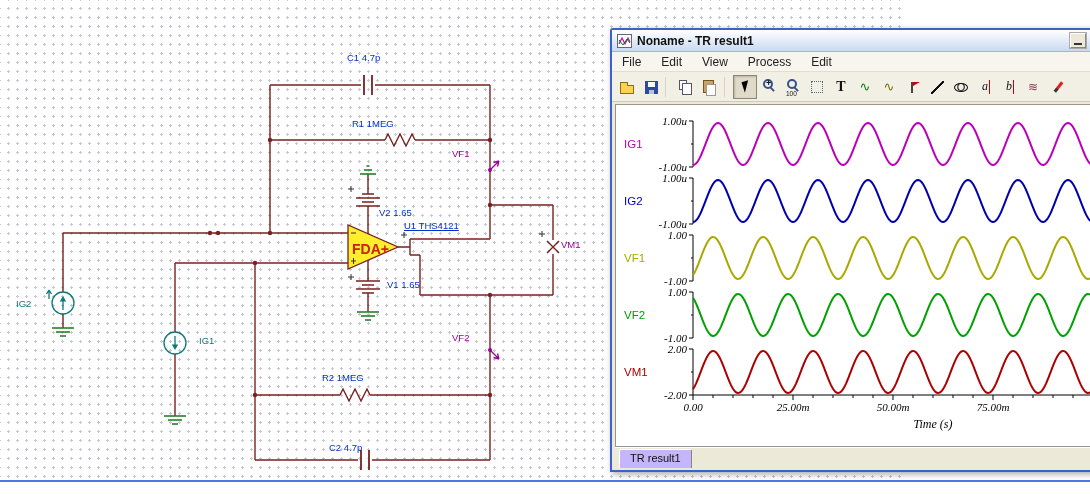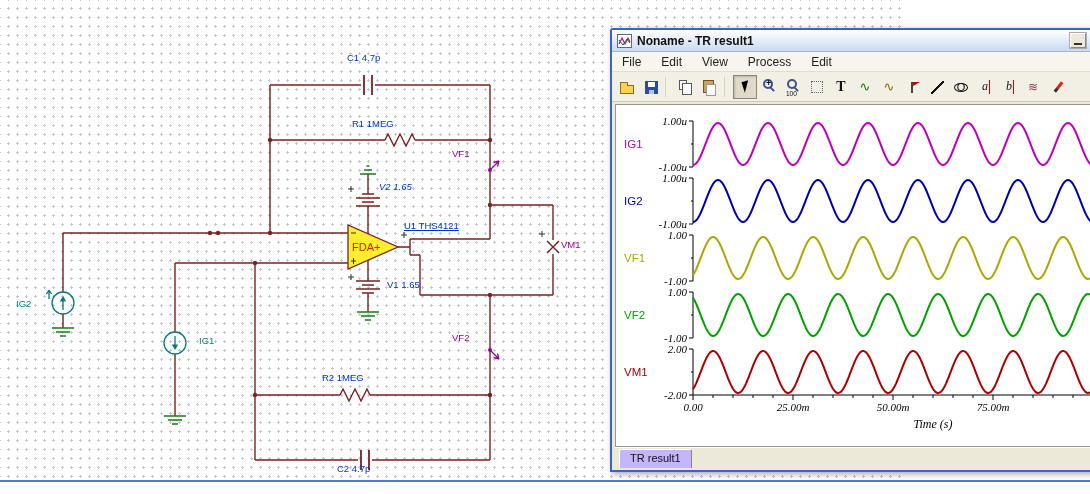--- a/index.html
+++ b/index.html
@@ -7,21 +7,21 @@
     font-family:"Liberation Sans",sans-serif}
   body{position:relative}
 
   
   #schematic{position:absolute;left:0;top:0;width:906px;height:480px;background:#fff;
     background-image:radial-gradient(circle,#c7c7d3 1px,transparent 1.3px);
     background-size:9px 9px;background-position:4px 4px}
   #bottom-line{position:absolute;left:0;top:480px;width:1090px;height:2px;background:#4a7ae0}
   #circuit{position:absolute;left:0;top:0}
   .sch-label{position:absolute;font-size:9.5px;white-space:nowrap;line-height:1}
-  .sch-label.opamp{font-size:11px;font-weight:normal}
+  .sch-label.opamp{font-size:14px;font-weight:bold}
 
   
   #result-window{position:absolute;left:610px;top:28px;width:492px;height:444px;
     background:#ece9d8;border:2px solid #3a62c8;border-radius:3px 3px 0 0;
     box-shadow:2px 2px 6px rgba(0,0,0,.35)}
   .titlebar{height:22px;background:linear-gradient(#ffffff,#c9daf2);display:flex;
     align-items:center;padding:0 5px;border-bottom:1px solid #9fb6d4;position:relative}
   .title-text{font-size:12px;font-weight:bold;color:#101010;margin-left:5px}
   .win-btn{position:absolute;top:3px;right:14px;width:16px;height:15px;background:#ece9d8;
     border:1px solid #fff;border-right-color:#888;border-bottom-color:#888;
@@ -172,28 +172,28 @@
       <circle cx="490" cy="295" r="2.2"></circle>
         <circle cx="490" cy="395" r="2.2"></circle>
     </g>
   </svg>
   <div id="sch-labels">
       <span class="sch-label" style="left: 347px; top: 53px; color: rgb(0, 51, 204);">C1 4.7p</span>
       <span class="sch-label" style="left: 352px; top: 119px; color: rgb(0, 51, 204);">R1 1MEG</span>
       <span class="sch-label" style="left: 452px; top: 149px; color: rgb(153, 0, 153);">VF1</span>
       <span class="sch-label" style="left: 404px; top: 221px; color: rgb(0, 51, 204); text-decoration: underline;">U1 THS4121</span>
       <span class="sch-label opamp" style="left: 352px; top: 242px; color: rgb(204, 34, 0);">FDA+</span>
-      <span class="sch-label" style="left: 379px; top: 182px; color: rgb(0, 51, 204); font-style: italic;">V2 1.65</span>
+      <span class="sch-label" style="left: 379px; top: 208px; color: rgb(0, 51, 204);">V2 1.65</span>
       <span class="sch-label" style="left: 379px; top: 280px; color: rgb(0, 51, 204); margin-left: 8px;">V1 1.65</span>
       <span class="sch-label" style="left: 561px; top: 240px; color: rgb(153, 0, 153);">VM1</span>
       <span class="sch-label" style="left: 16px; top: 299px; color: rgb(14, 120, 120);">IG2</span>
       <span class="sch-label" style="left: 199px; top: 336px; color: rgb(14, 120, 120);">IG1</span>
       <span class="sch-label" style="left: 452px; top: 333px; color: rgb(153, 0, 153);">VF2</span>
       <span class="sch-label" style="left: 322px; top: 373px; color: rgb(0, 51, 204);">R2 1MEG</span>
-      <span class="sch-label" style="left: 337px; top: 443px; color: rgb(0, 51, 204); margin-top: 21px;">C2 4.7p</span>
+      <span class="sch-label" style="left: 329px; top: 443px; color: rgb(0, 51, 204);">C2 4.7p</span>
     </div>
 </div>
 <div id="bottom-line"></div>
 
 <div id="result-window">
   <div class="titlebar">
     <svg class="title-icon" width="15" height="14">
       <rect x="0.5" y="0.5" width="14" height="13" fill="#fff" stroke="#667"></rect>
       <polyline points="2,10 5,4 8,10 11,4 13,8" fill="none" stroke="#b0b" stroke-width="1.2"></polyline>
       <polyline points="2,6 6,11 10,5 13,9" fill="none" stroke="#070" stroke-width="1"></polyline>

